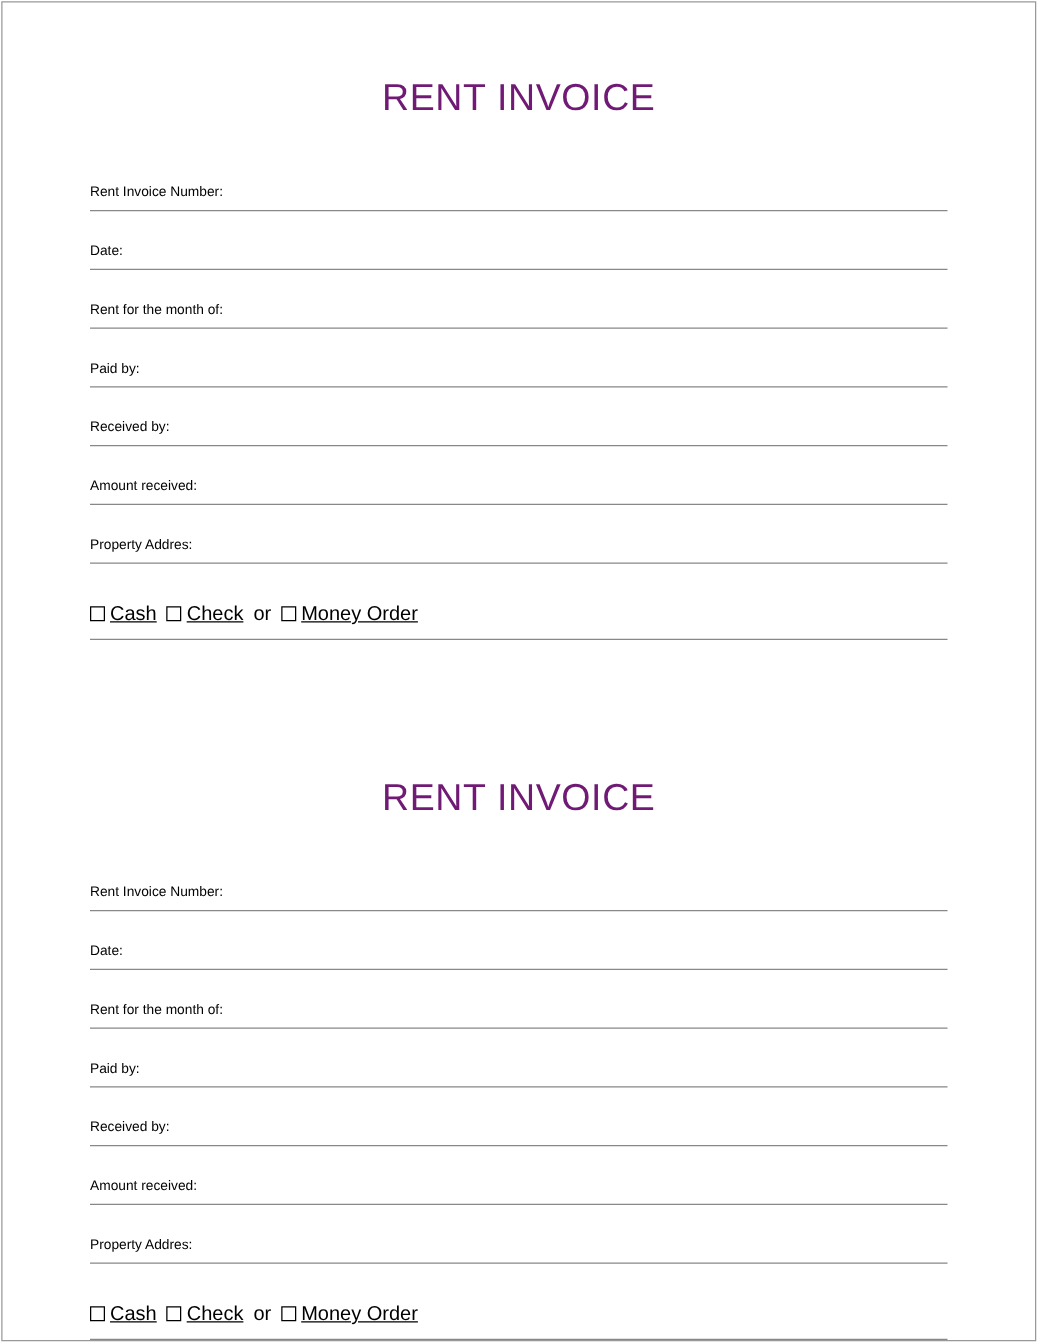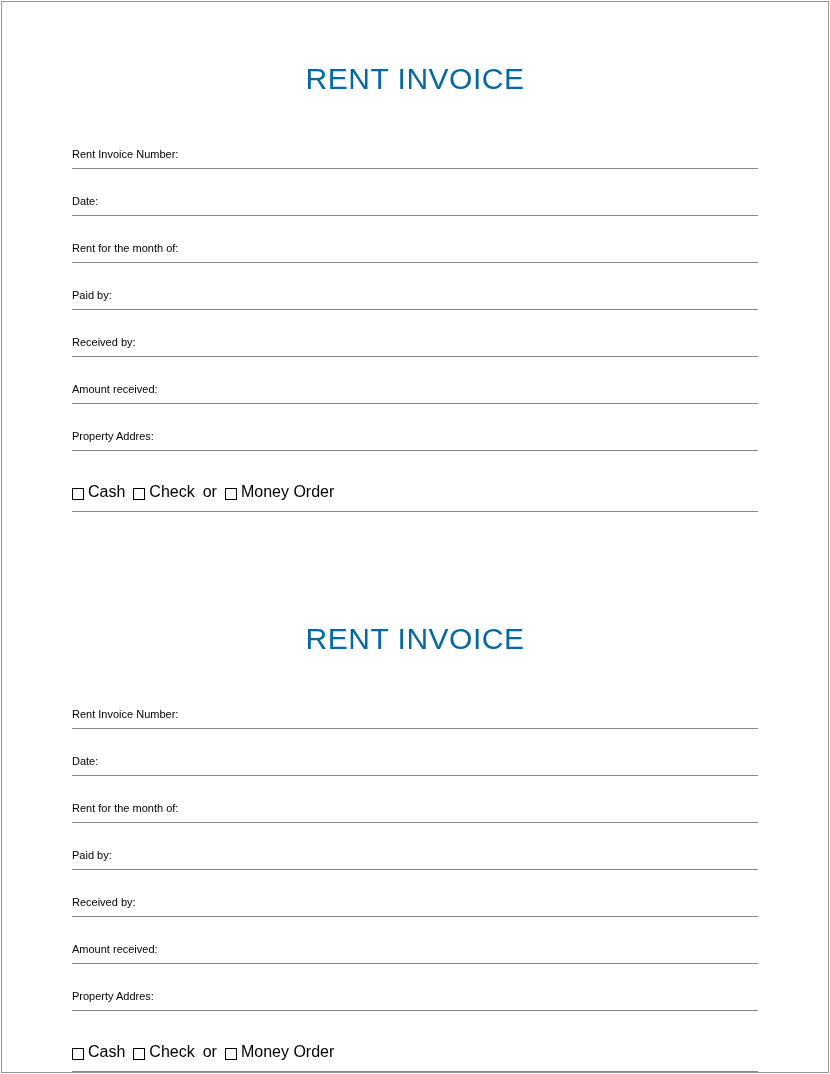--- a/index.html
+++ b/index.html
@@ -26,21 +26,21 @@
     }
     .invoice-block:last-child {
       margin-bottom: 0;
     }
     .title {
       text-align: center;
       font-size: 30px;
       font-weight: normal;
       letter-spacing: 0.5px;
       margin-bottom: 48px;
-      color: #0369a1;
+      color: #701a75;
     }
     .field-row {
       border-bottom: 1px solid #888;
       padding-bottom: 6px;
       margin-bottom: 22px;
     }
     .field-label {
       font-size: 11px;
       color: #000;
     }
@@ -58,21 +58,22 @@
       width: 12px;
       height: 12px;
       border: 1px solid #000;
       margin-right: 4px;
       vertical-align: middle;
       position: relative;
       top: -1px;
     }
     .payment-option {
       display: inline-flex;
-      align-items: flex-end;
+      align-items: center;
+      text-decoration: underline;
     }
   </style>
 </head>
 <body>
 
 <div class="page">
 
   <div class="invoice-block">
     <h1 class="title">RENT INVOICE</h1>
 

